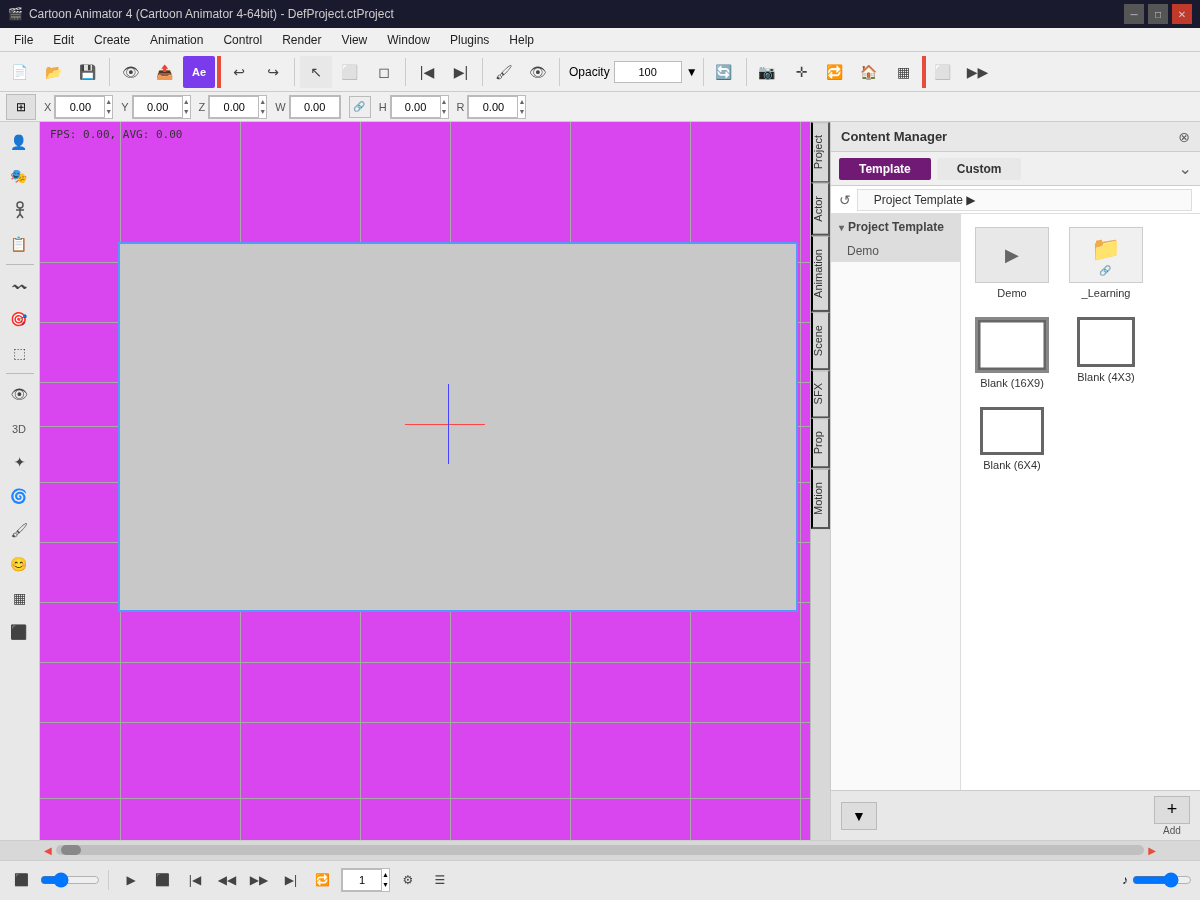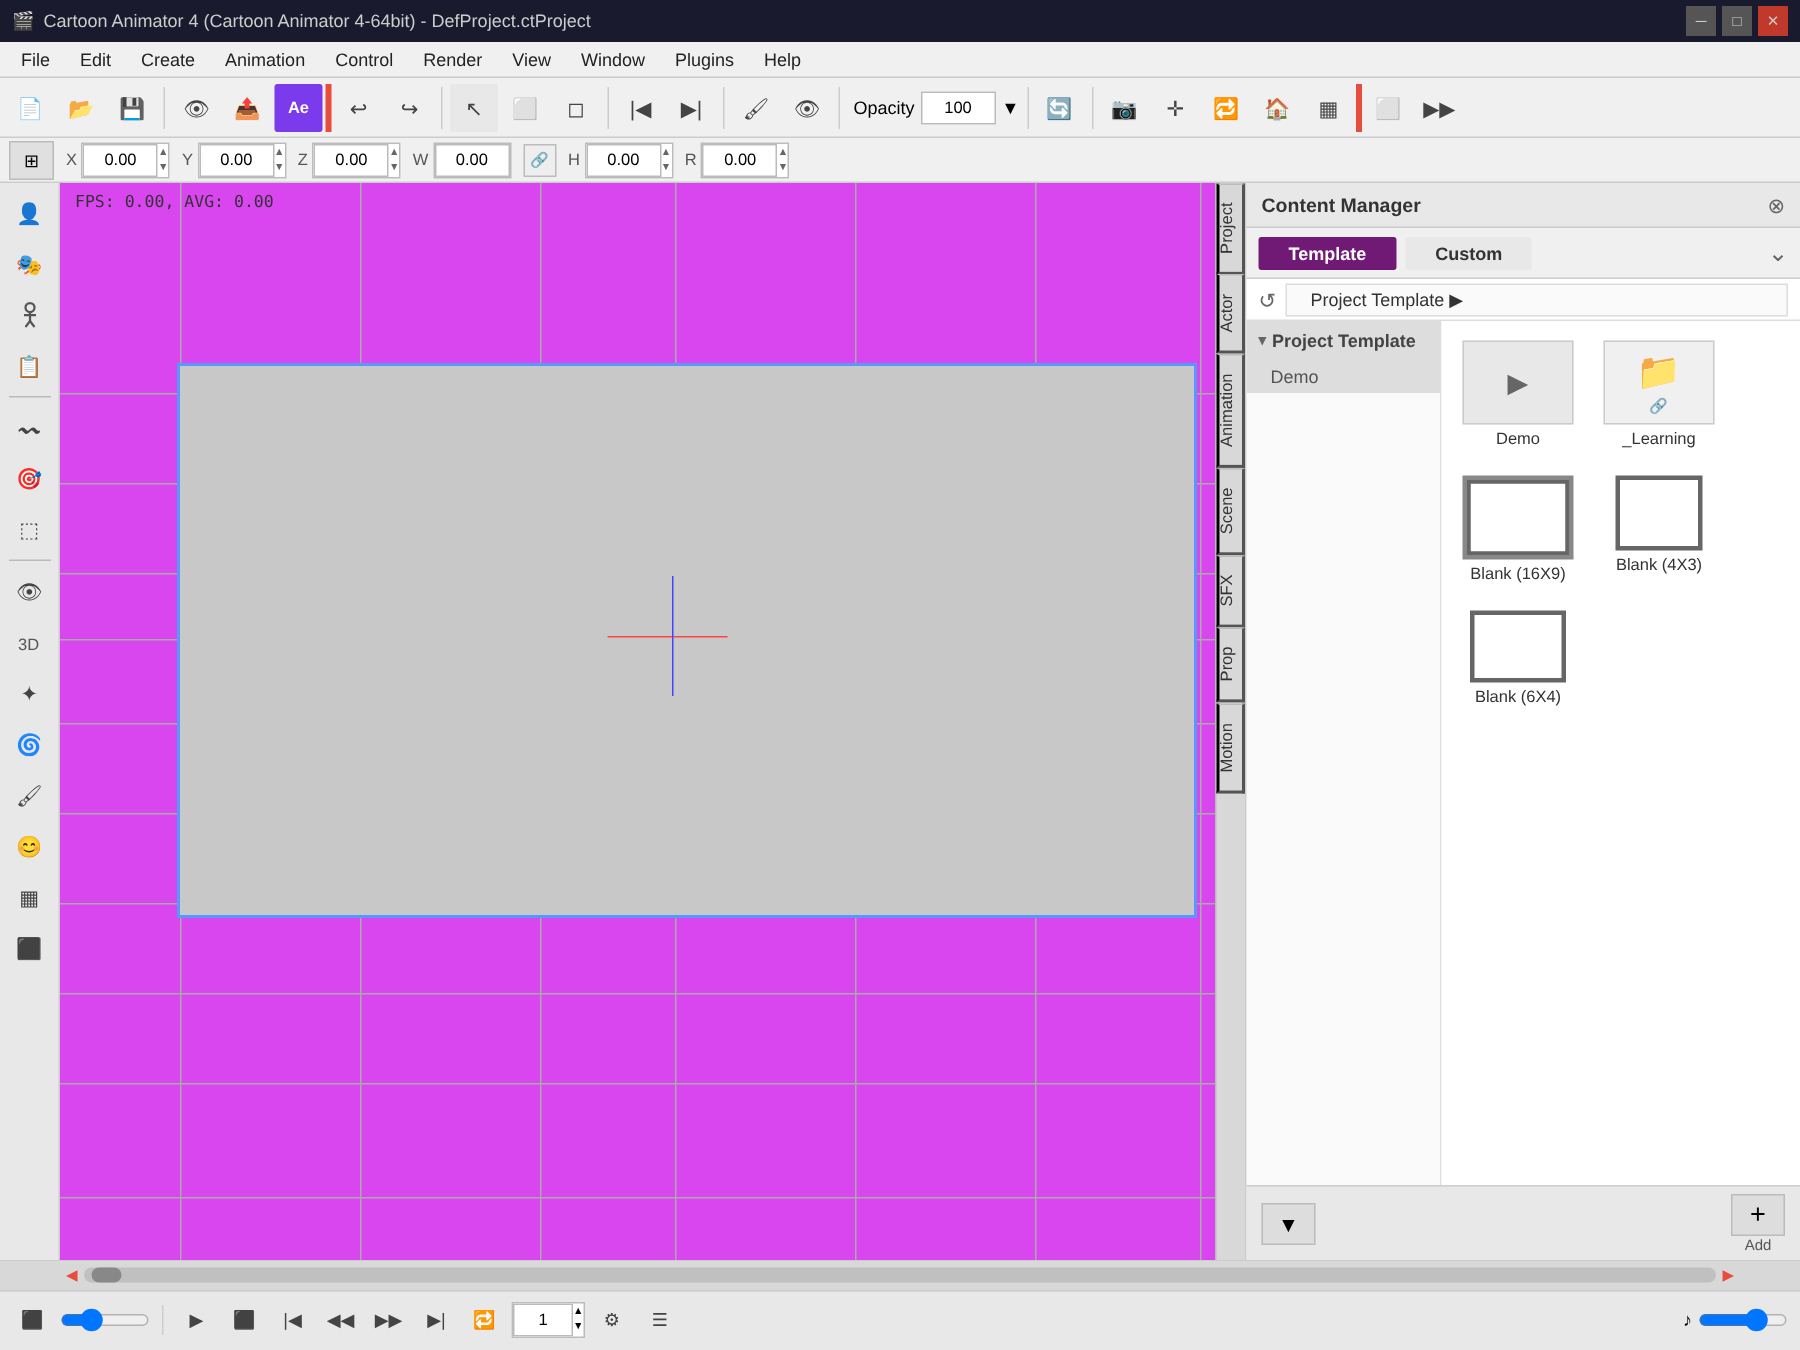--- a/index.html
+++ b/index.html
@@ -71,21 +71,21 @@
       width: 32px; height: 32px;
       font-size: 11px; font-weight: bold;
       border-radius: 2px;
     }
     .tb-red-bar { width: 4px; height: 32px; background: #e74c3c; }
     .tb-opacity {
       display: flex; align-items: center; gap: 4px;
       margin-left: 4px;
     }
     .tb-opacity input {
-      width: 50px; height: 22px;
+      width: 68px; height: 22px;
       border: 1px solid #bbb; background: white;
       text-align: center; font-size: 11px;
     }
 
     
     #coordbar {
       background: #f0f0f0;
       height: 30px;
       display: flex;
       align-items: center;

